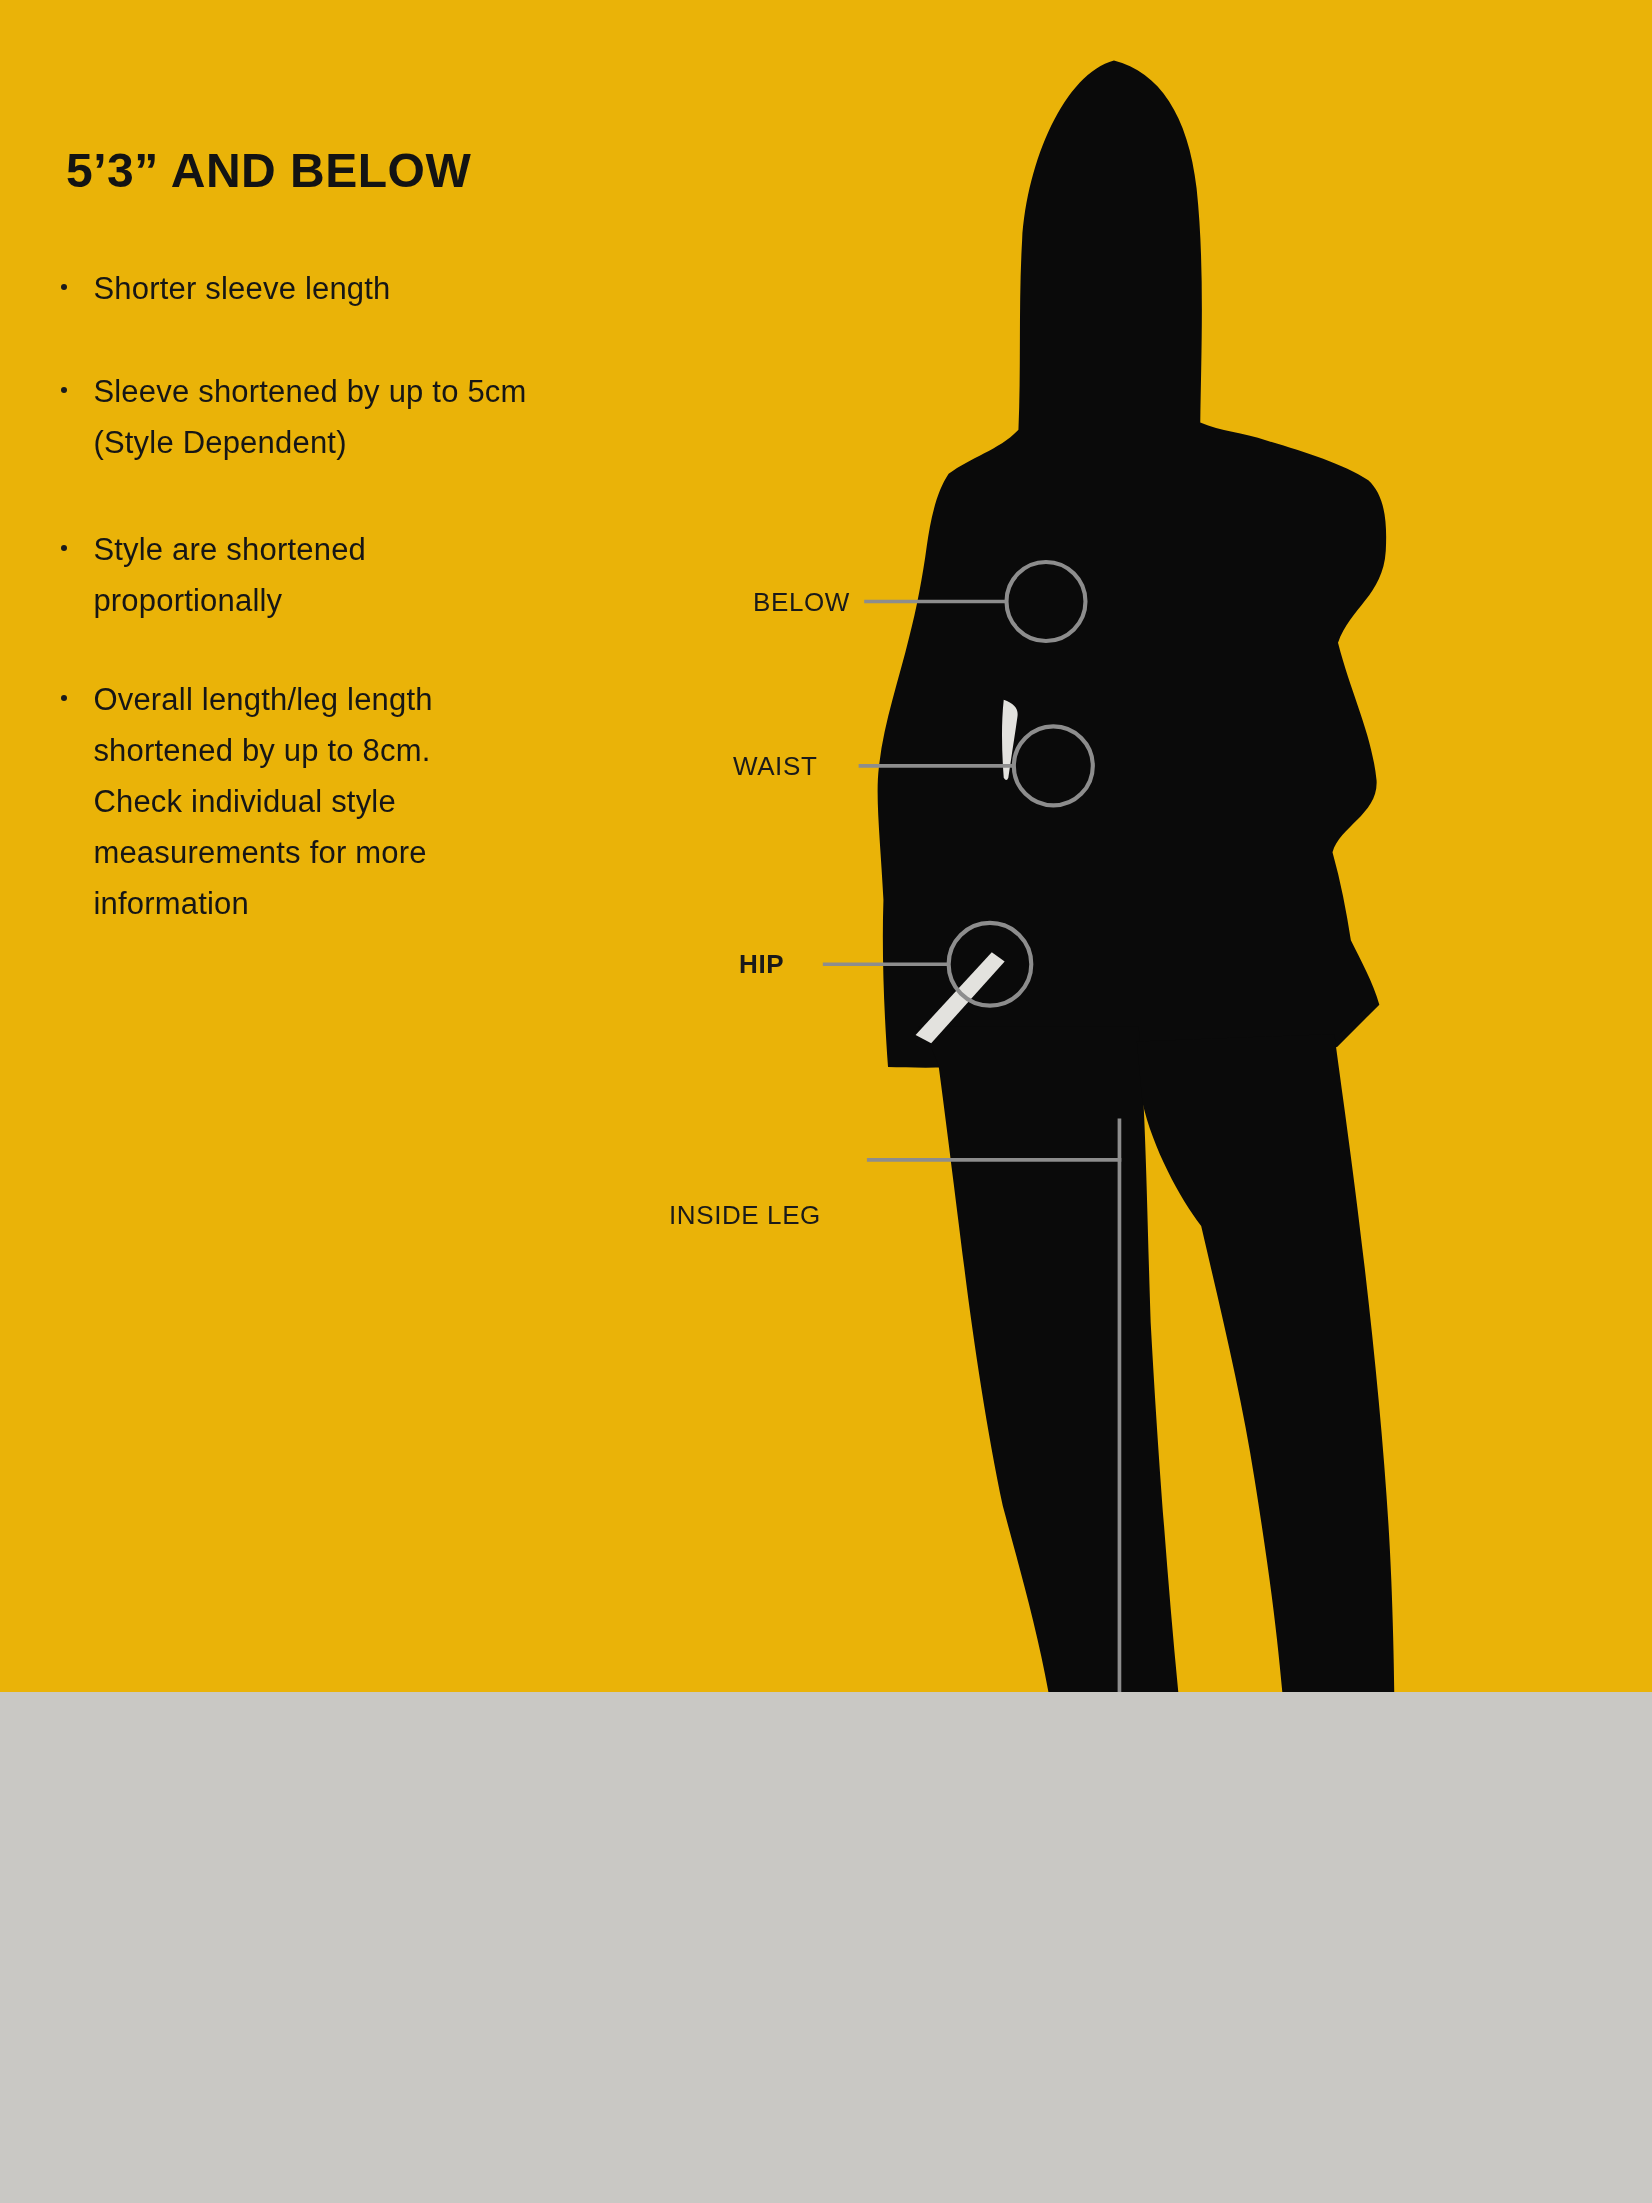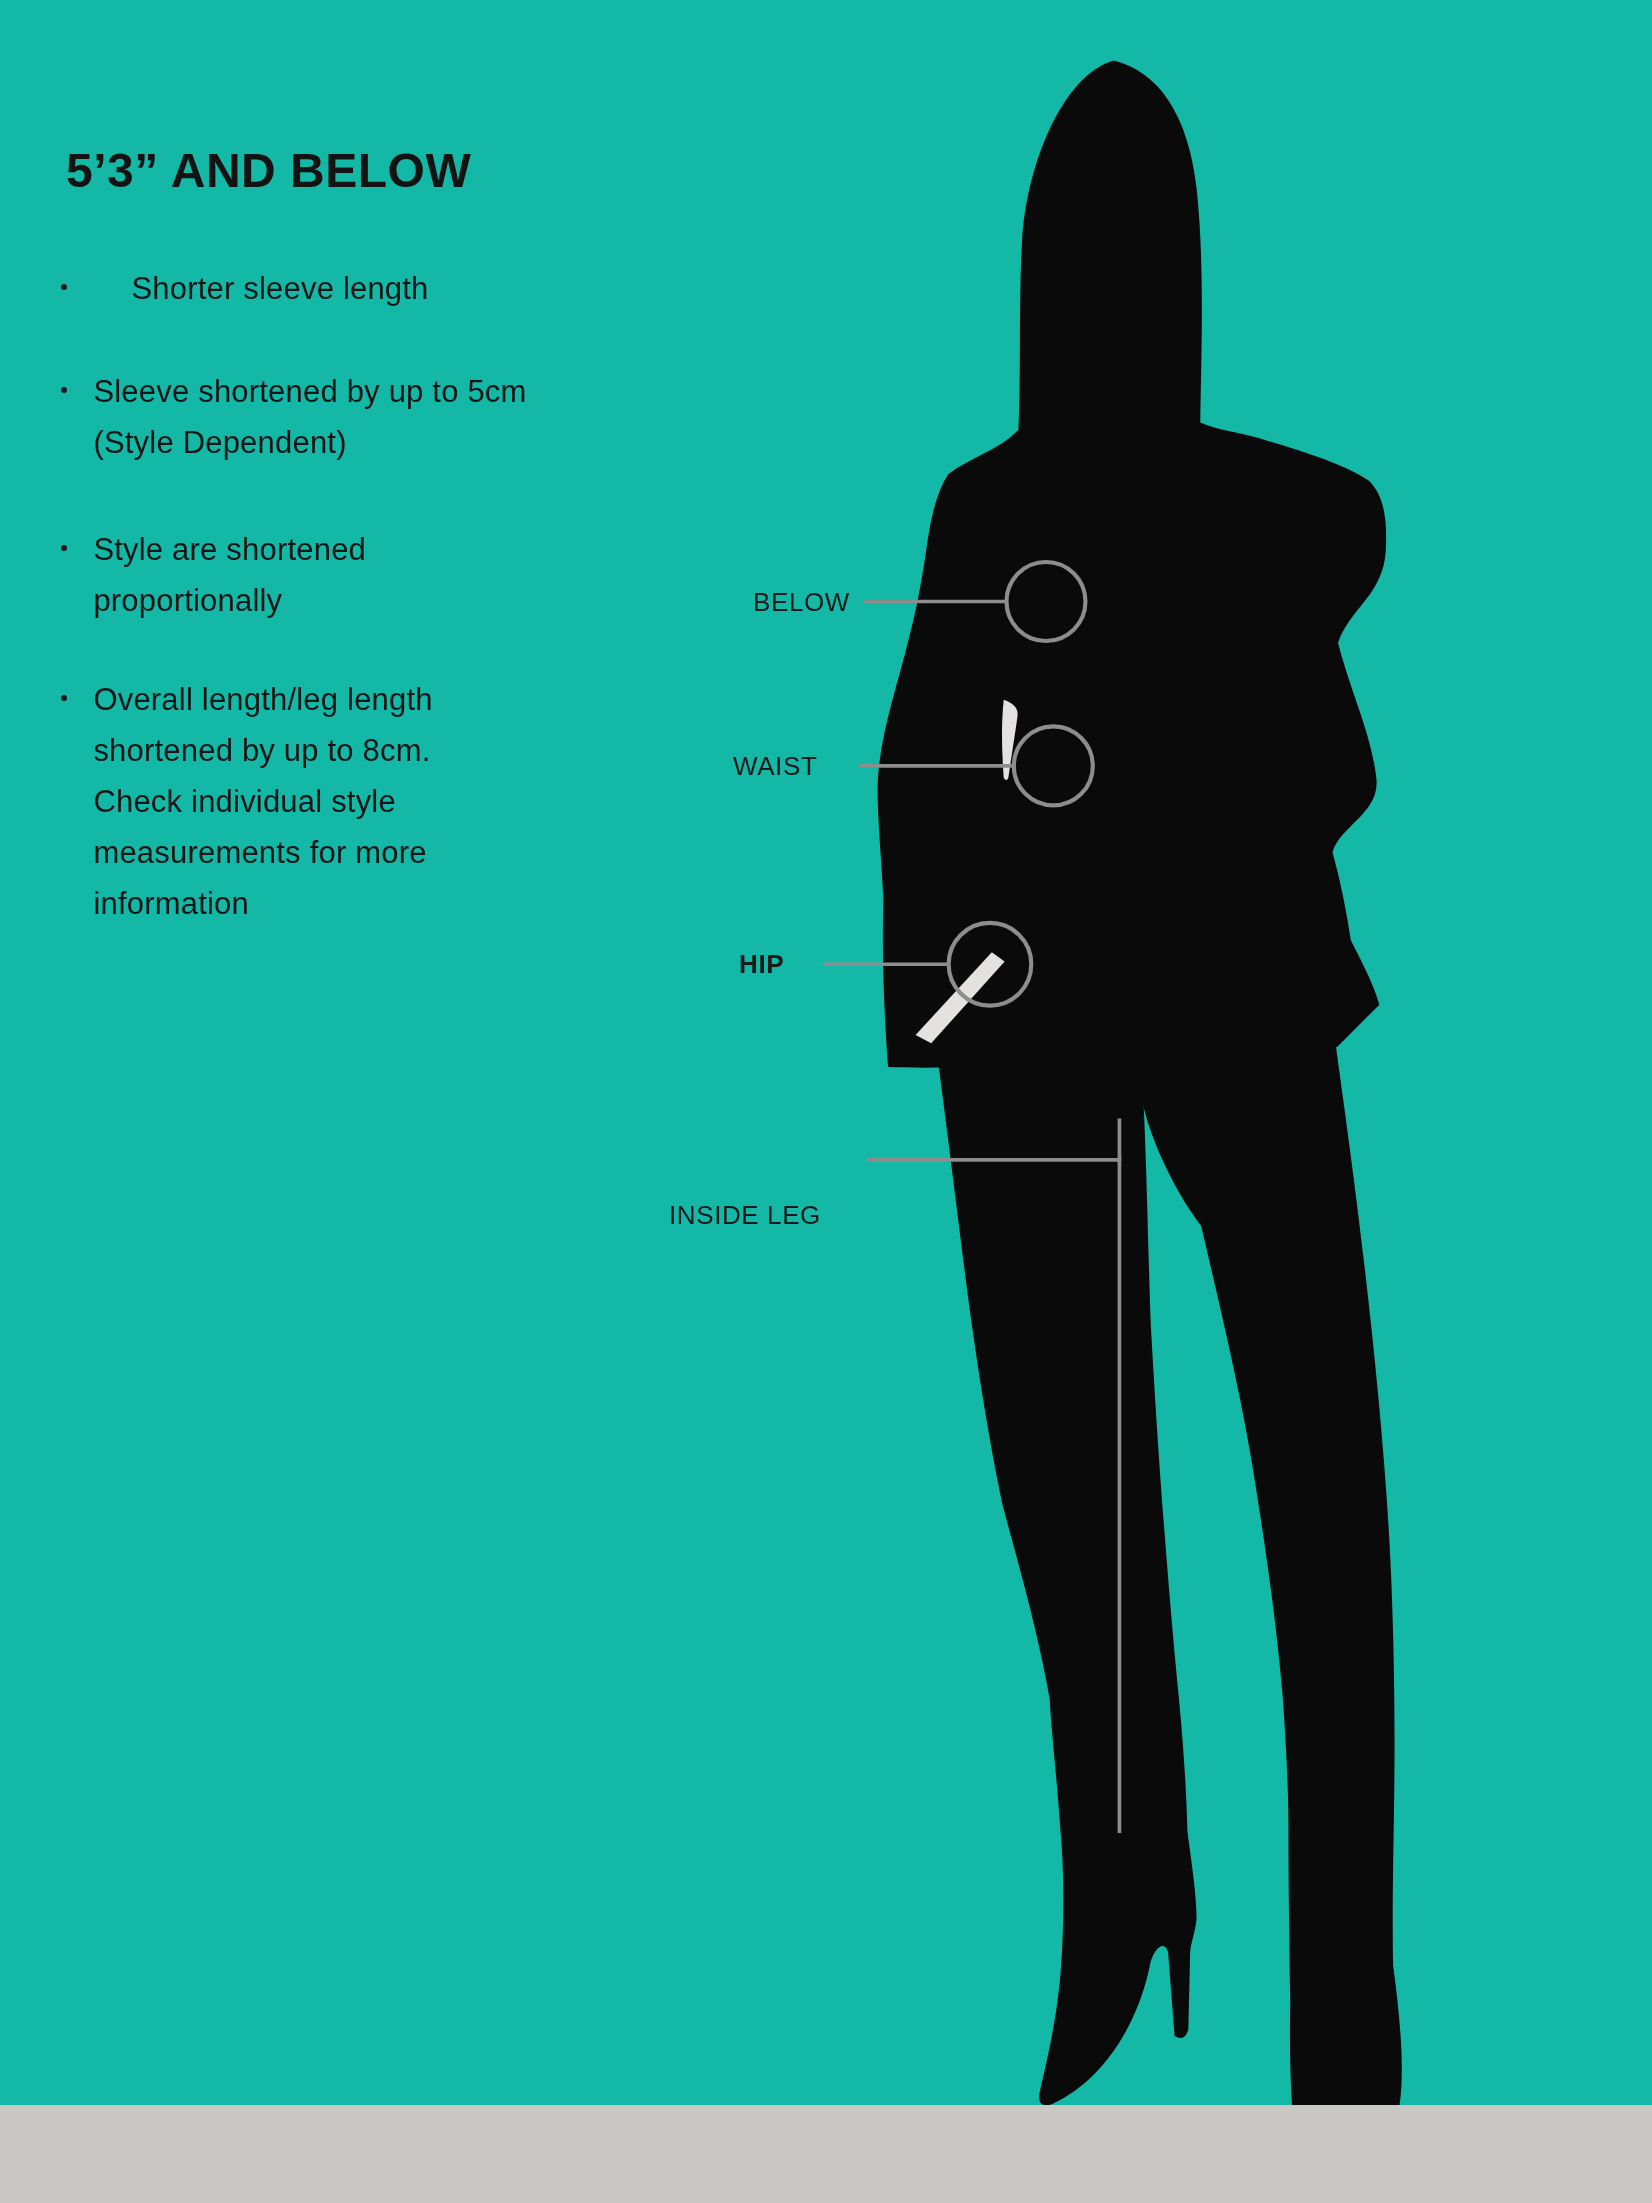--- a/index.html
+++ b/index.html
@@ -1,31 +1,31 @@
 <!DOCTYPE html>
 <html style="font-size:14.7px"><head>
 <meta charset="utf-8">
 <style>
   html,body{margin:0;padding:0;background:#c9c8c4;}
   .canvas{
     position:relative;
-    width:1653px;height:2105px;
-    background:#14b8a6;
+    width:1653px;height:1692px;
+    background:#eab308;
     overflow:hidden;
     font-family:"Liberation Sans","DejaVu Sans",sans-serif;
   }
   .fig-svg{position:absolute;left:0;top:0;width:1653px;height:2204px;}
   .page-title{
     position:absolute;left:66px;top:143px;
     font-size:48px;font-weight:bold;color:#131313;
     letter-spacing:0.5px;white-space:nowrap;
   }
   .bullet-list{position:absolute;left:61px;top:0;width:478px;}
   .bullet-row{position:absolute;left:0;display:flex;align-items:flex-start;}
-  .bullet-row.b0{top:263px;gap:38px;}
+  .bullet-row.b0{top:263px;}
   .bullet-row.b1{top:366px;}
   .bullet-row.b2{top:524px;}
   .bullet-row.b3{top:674px;}
   .bullet-dot{
     flex:0 0 auto;width:6.4px;height:6.4px;border-radius:50%;
     background:#1b1b1b;margin-top:21px;margin-right:26px;
   }
   .bullet-text{
     font-size:31px;line-height:51px;color:#161616;
     white-space:pre-line;letter-spacing:0.2px;

